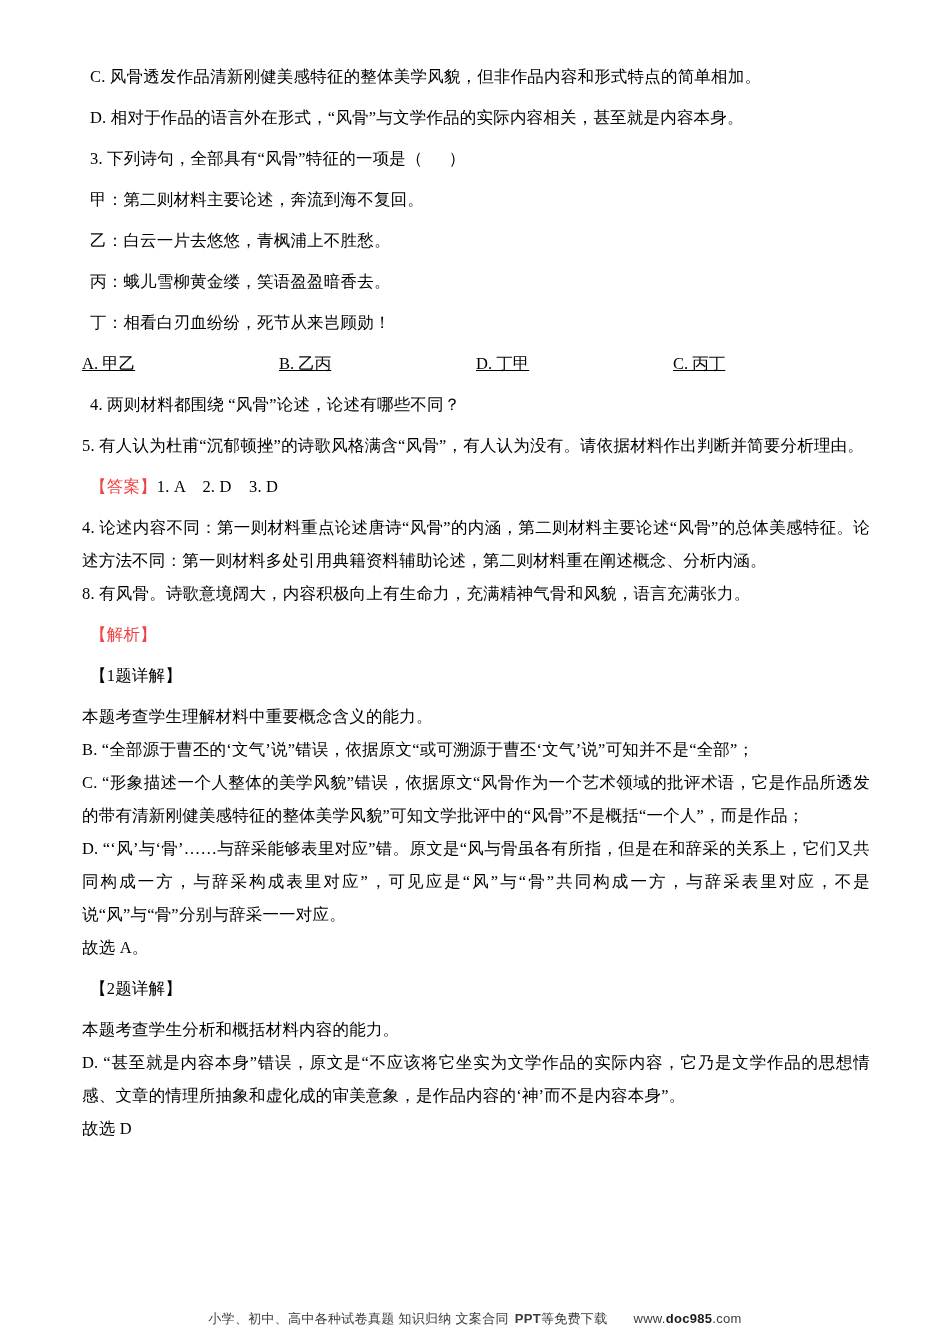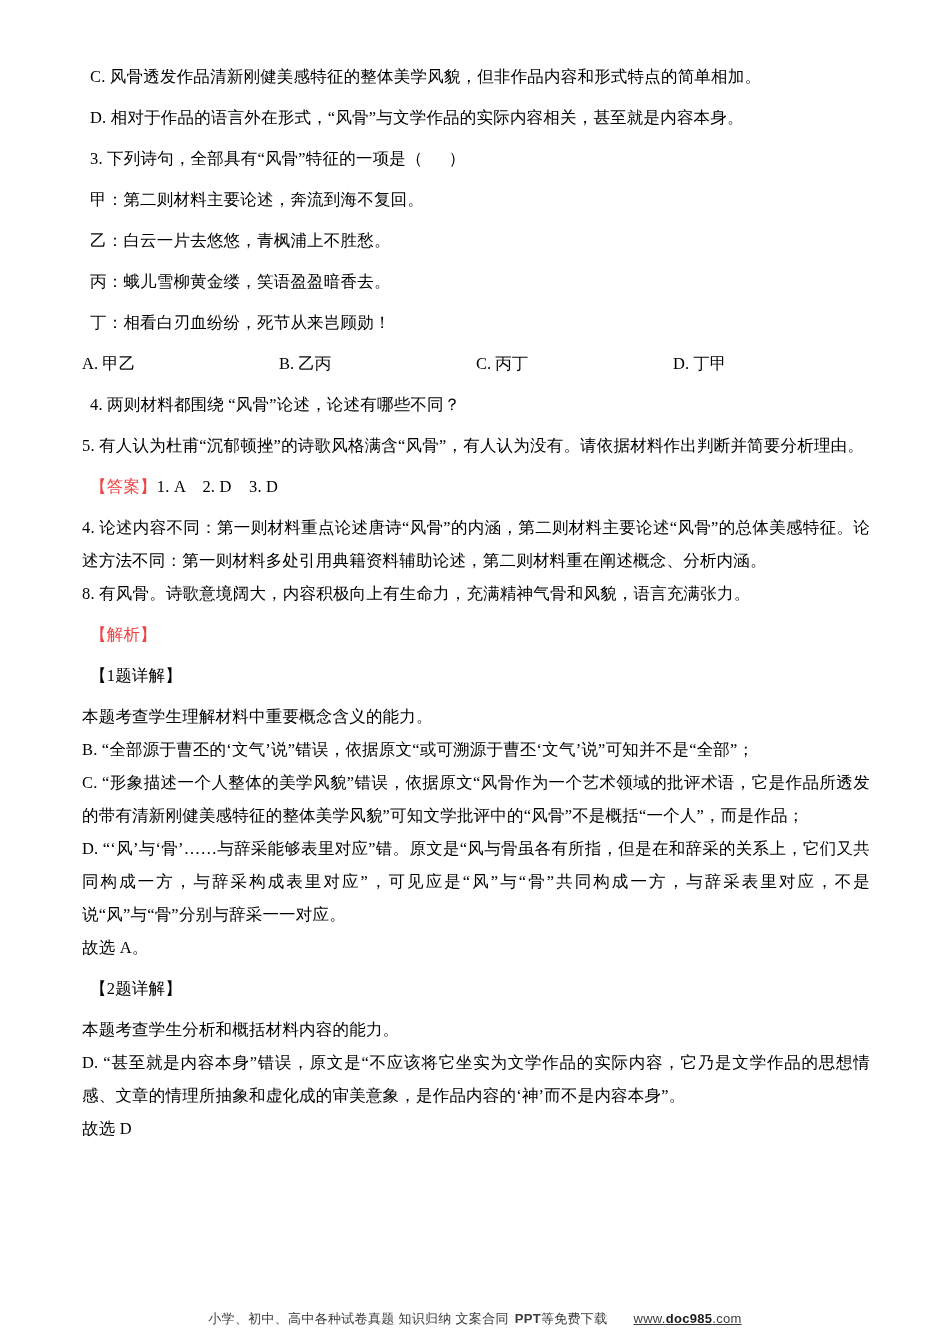--- a/index.html
+++ b/index.html
@@ -36,59 +36,60 @@
     letter-spacing: 0.2px;
   }
   .blue {
     color: #ef4444;
   }
   .options-row {
     display: flex;
     font-size: 16.5px;
     line-height: 33px;
     margin: 0;
+    text-decoration: underline;
   }
   .options-row .opt {
     width: 25%;
     flex: 0 0 25%;
   }
   .footer {
     position: absolute;
     left: 0;
     right: 0;
     bottom: 16px;
     text-align: center;
     font-size: 13px;
     color: #3b3b3b;
     font-family: "Liberation Sans", sans-serif;
     letter-spacing: 0.3px;
   }
   .footer .fsect { margin-right: 6px; }
   .footer .fbold { font-weight: bold; }
-  .footer .fsite { margin-left: 26px; text-decoration: underline; }
+  .footer .fsite { margin-left: 26px; }
   .footer .fsite .dark { color: #1a1a1a; font-weight: bold; }
 </style>
 </head>
 <body>
 
 <div class="page">
 
   <p class="line">C. 风骨透发作品清新刚健美感特征的整体美学风貌，但非作品内容和形式特点的简单相加。</p>
   <p class="line">D. 相对于作品的语言外在形式，“风骨”与文学作品的实际内容相关，甚至就是内容本身。</p>
   <p class="line">3. 下列诗句，全部具有“风骨”特征的一项是（      ）</p>
   <p class="line">甲：第二则材料主要论述，奔流到海不复回。</p>
   <p class="line">乙：白云一片去悠悠，青枫浦上不胜愁。</p>
   <p class="line">丙：蛾儿雪柳黄金缕，笑语盈盈暗香去。</p>
   <p class="line">丁：相看白刃血纷纷，死节从来岂顾勋！</p>
 
   <div class="options-row">
     <span class="opt">A. 甲乙</span>
     <span class="opt">B. 乙丙</span>
+    <span class="opt">D. 丁甲</span>
     <span class="opt">C. 丙丁</span>
-    <span class="opt">D. 丁甲</span>
   </div>
 
   <p class="line">4. 两则材料都围绕 “风骨”论述，论述有哪些不同？</p>
   <p class="para">5. 有人认为杜甫“沉郁顿挫”的诗歌风格满含“风骨”，有人认为没有。请依据材料作出判断并简要分析理由。</p>
 
   <p class="line"><span class="blue">【答案】</span><span>1. A    2. D    3. D</span></p>
 
   <p class="para">4. 论述内容不同：第一则材料重点论述唐诗“风骨”的内涵，第二则材料主要论述“风骨”的总体美感特征。论述方法不同：第一则材料多处引用典籍资料辅助论述，第二则材料重在阐述概念、分析内涵。</p>
   <p class="para">8. 有风骨。诗歌意境阔大，内容积极向上有生命力，充满精神气骨和风貌，语言充满张力。</p>
 

